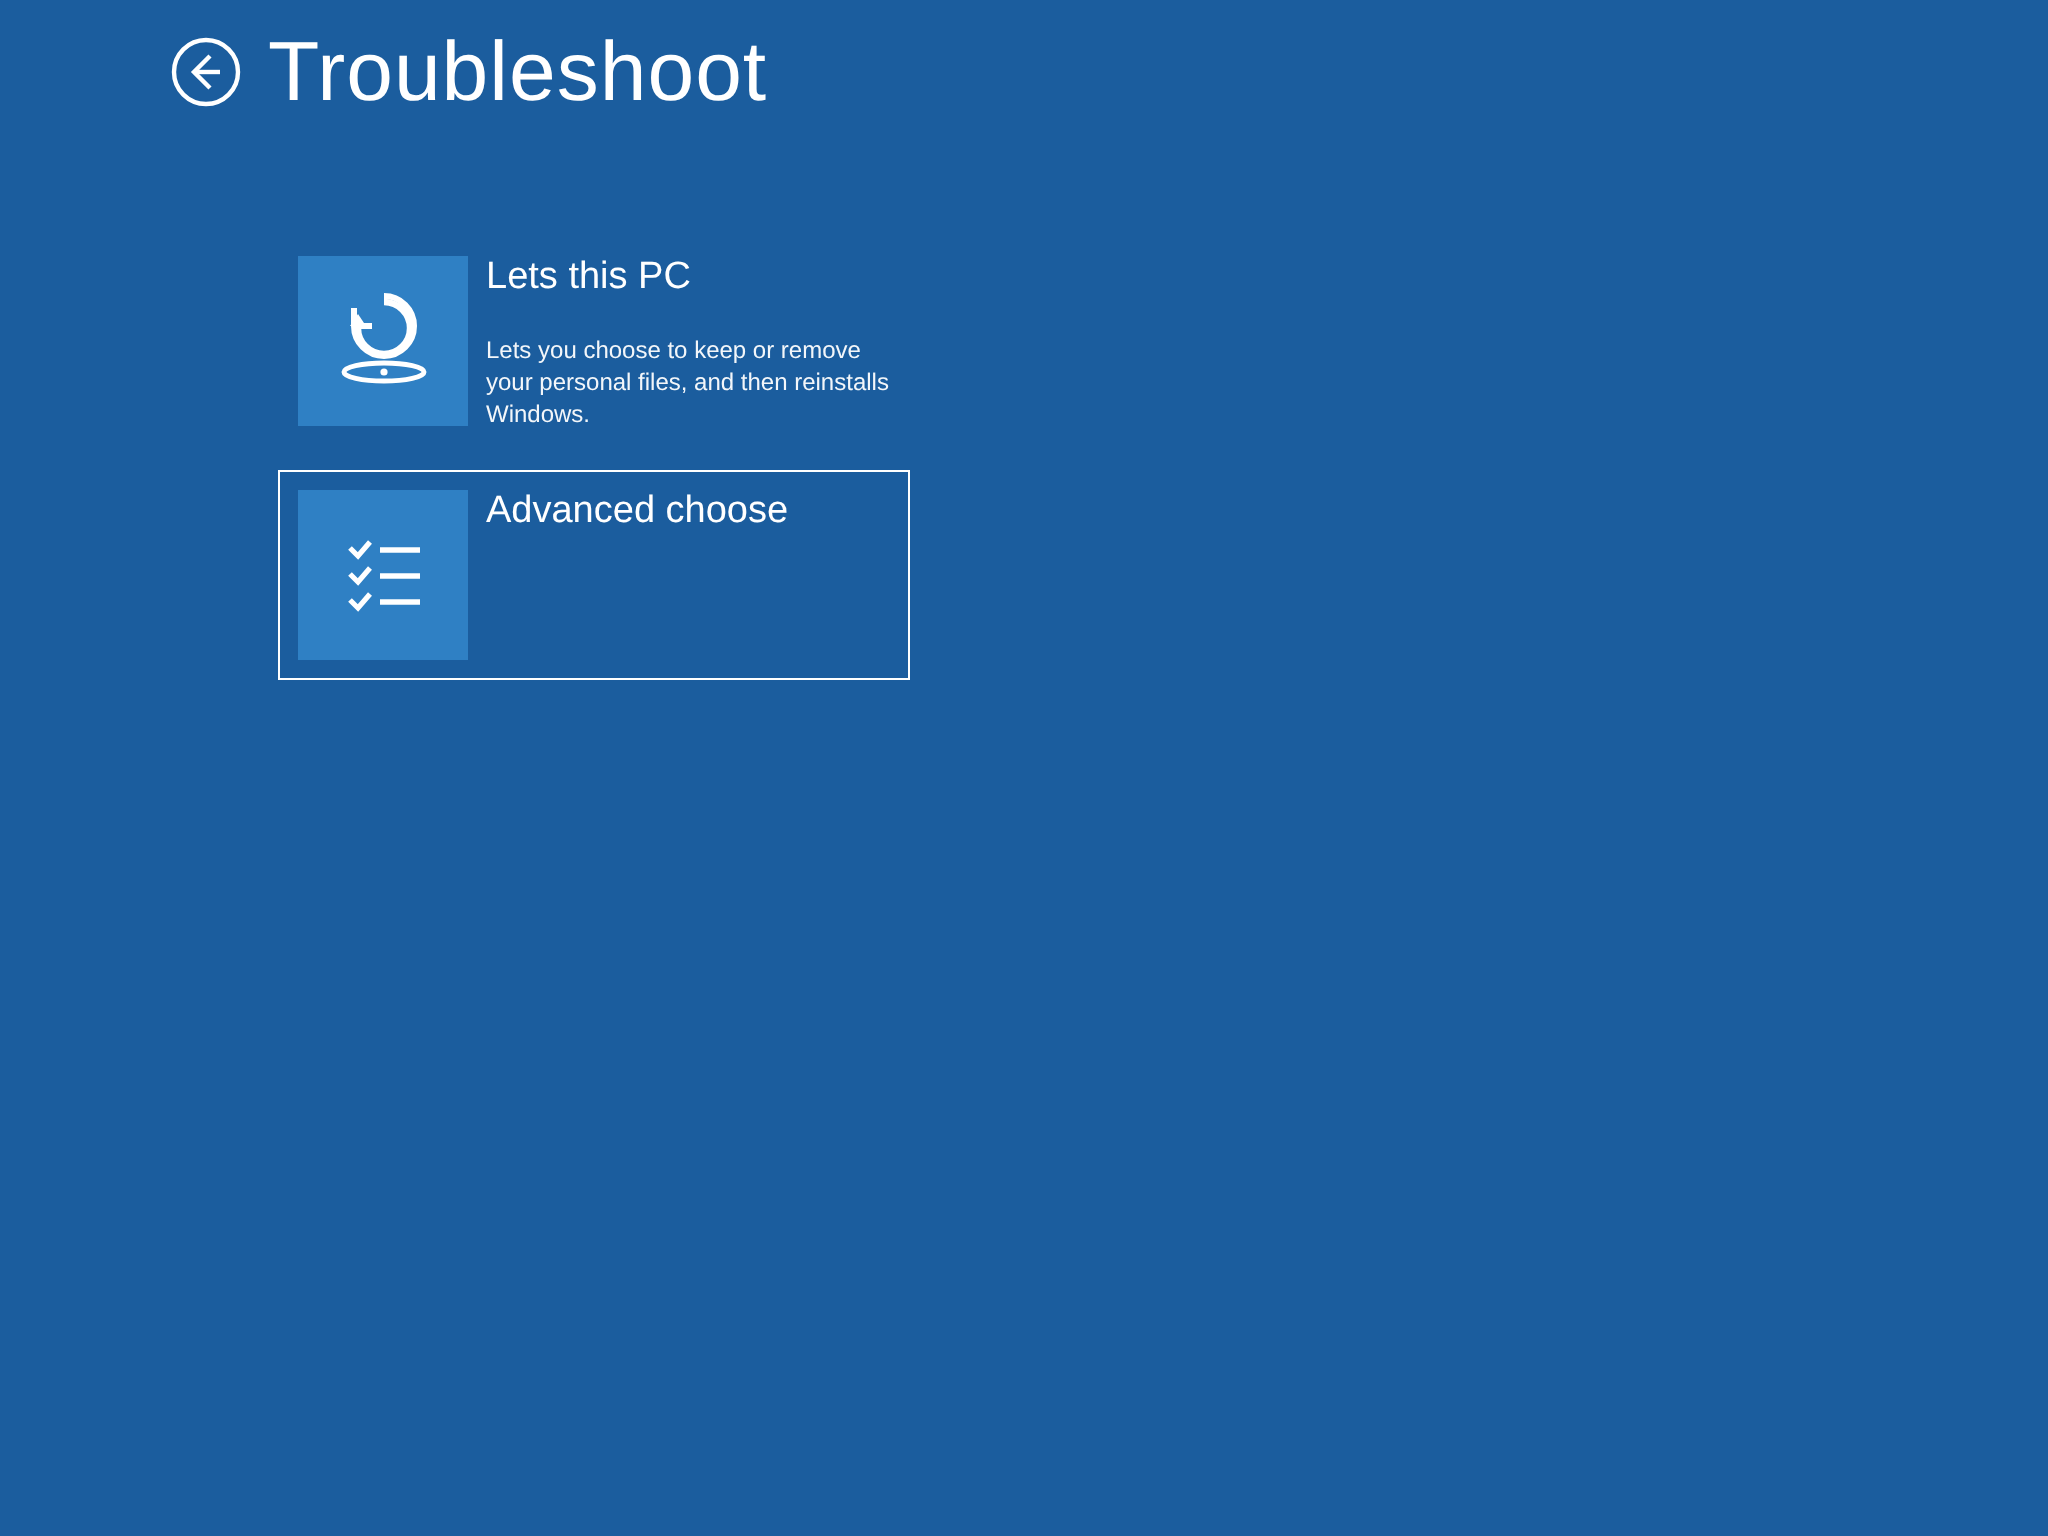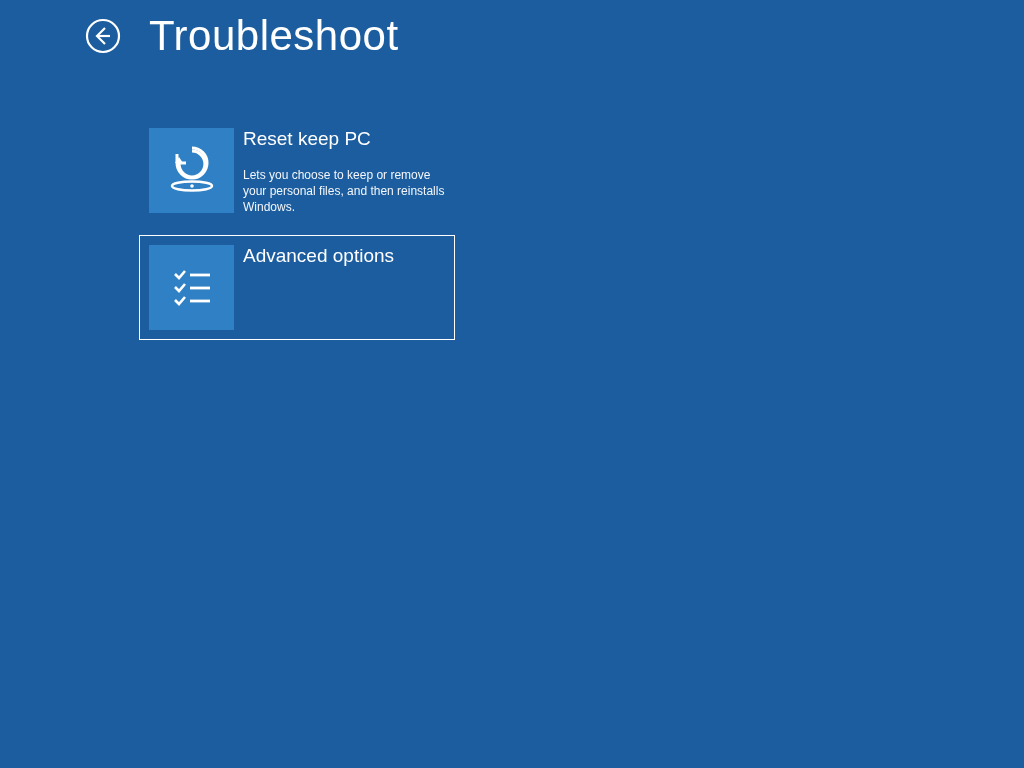--- a/index.html
+++ b/index.html
@@ -13,21 +13,21 @@
       background-color: #1b5d9e;
       font-family: "Segoe UI Light", "Segoe UI", -apple-system, sans-serif;
       color: #ffffff;
       overflow: hidden;
     }
     .header {
       display: flex;
       align-items: center;
       padding-top: 12px;
       padding-left: 85px;
-      gap: 28px;
+      gap: 13px;
     }
     .back-button {
       width: 36px;
       height: 36px;
       display: flex;
       align-items: center;
       justify-content: center;
       cursor: pointer;
     }
     .back-button svg {
@@ -107,35 +107,35 @@
     <div class="tile-icon">
       <svg viewBox="0 0 54 54">
         <path d="M 27 6 A 15 15 0 1 1 12 21 M 12 21 L 12 12 M 12 21 L 21 21" fill="none" stroke="#ffffff" stroke-width="3" transform="translate(0,-2)"></path>
         <path d="M 27 8 A 13 13 0 1 1 14 21" fill="none" stroke="#ffffff" stroke-width="3.2" stroke-linecap="butt" transform="translate(0,-1)"></path>
         <polygon points="9,19 17,19 13,13" fill="#ffffff" transform="translate(1,0)"></polygon>
         <ellipse cx="27" cy="42" rx="20" ry="4.5" fill="none" stroke="#ffffff" stroke-width="2.5"></ellipse>
         <circle cx="27" cy="42" r="1.8" fill="#ffffff"></circle>
       </svg>
     </div>
     <div class="tile-content">
-      <div class="tile-title">Reset keep PC</div>
+      <div class="tile-title">Lets this PC</div>
       <div class="tile-description">Lets you choose to keep or remove your personal files, and then reinstalls Windows.</div>
     </div>
   </div>
 
   <div class="option-tile selected">
     <div class="tile-icon">
       <svg viewBox="0 0 54 54">
         <path d="M 10 13 L 14 17 L 20 10" fill="none" stroke="#ffffff" stroke-width="2.6" stroke-linecap="butt" stroke-linejoin="miter"></path>
         <line x1="25" y1="14" x2="45" y2="14" stroke="#ffffff" stroke-width="2.8"></line>
         <path d="M 10 26 L 14 30 L 20 23" fill="none" stroke="#ffffff" stroke-width="2.6" stroke-linecap="butt" stroke-linejoin="miter"></path>
         <line x1="25" y1="27" x2="45" y2="27" stroke="#ffffff" stroke-width="2.8"></line>
         <path d="M 10 39 L 14 43 L 20 36" fill="none" stroke="#ffffff" stroke-width="2.6" stroke-linecap="butt" stroke-linejoin="miter"></path>
         <line x1="25" y1="40" x2="45" y2="40" stroke="#ffffff" stroke-width="2.8"></line>
       </svg>
     </div>
     <div class="tile-content">
-      <div class="tile-title">Advanced options</div>
+      <div class="tile-title">Advanced choose</div>
       <div class="tile-description"></div>
     </div>
   </div>
 
 </div>
 
 </body></html>

